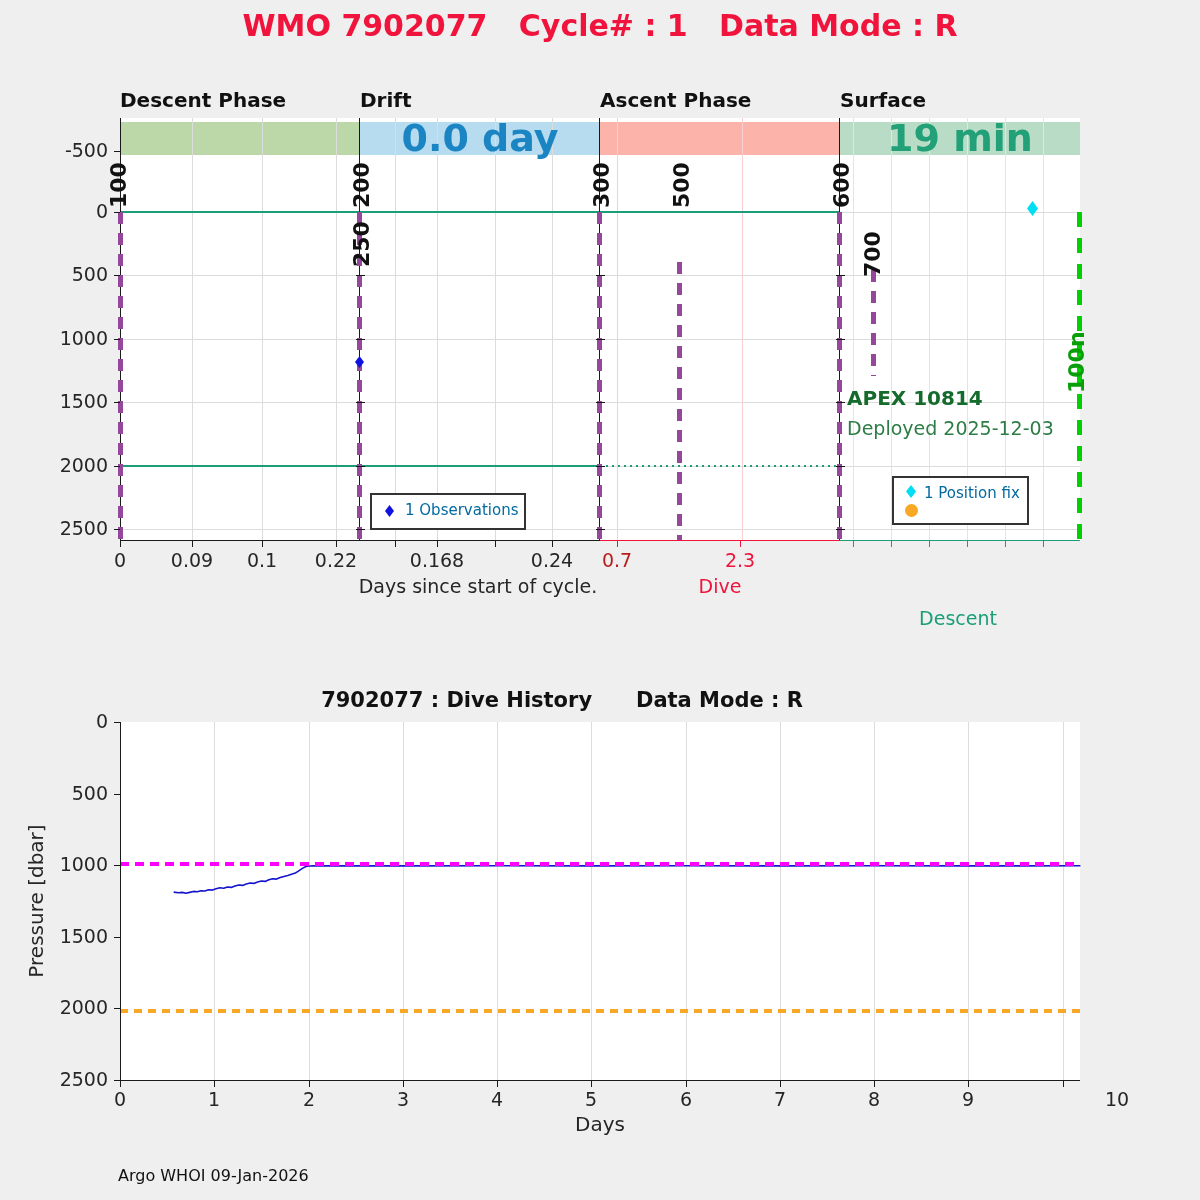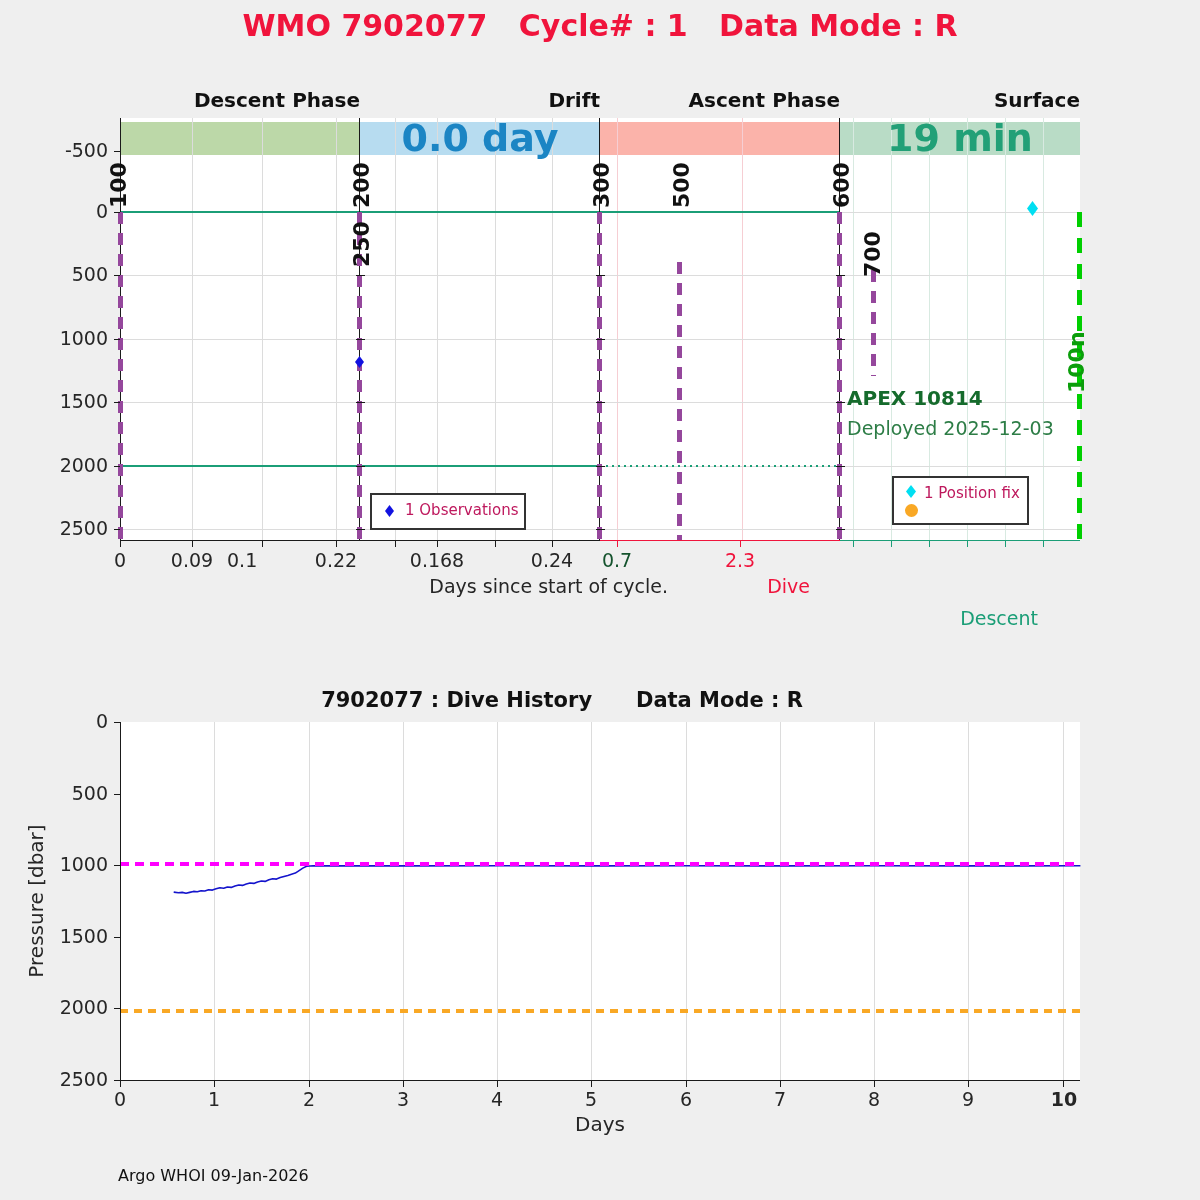--- a/index.html
+++ b/index.html
@@ -9,32 +9,32 @@
     font-family:"DejaVu Sans","Liberation Sans",sans-serif;
   }
   .abs{position:absolute;}
   .pre{white-space:pre;}
   .ctr{text-align:center;}
   .band{position:absolute;top:122px;height:33px;}
   .band-descent{background:#bcd8a8;}
   .band-drift{background:#b7dcf0;}
   .band-ascent{background:#fbb3aa;}
   .band-surface{background:#b9dcc6;}
-  .phase-hdr{position:absolute;top:88px;width:240px;text-align:right;font-size:20px;font-weight:bold;color:#111;}
+  .phase-hdr{position:absolute;top:88px;width:240px;text-align:left;font-size:20px;font-weight:bold;color:#111;}
   .duration{position:absolute;top:116px;width:240px;text-align:center;font-size:38px;font-weight:bold;}
   .tealline{position:absolute;height:2px;background:#1b9e77;}
   .tealdot{position:absolute;height:2px;background:repeating-linear-gradient(90deg,#1b9e77 0 2px,transparent 2px 6px);}
   .blackline{position:absolute;background:#1a1a1a;}
   .pdash{position:absolute;width:5px;background:repeating-linear-gradient(180deg,#95479c 0 12px,transparent 12px 21px);}
   .gdash{position:absolute;width:5px;background:repeating-linear-gradient(180deg,#00cf00 0 15px,transparent 15px 26px);}
   .diamond{position:absolute;clip-path:polygon(50% 0,100% 50%,50% 100%,0 50%);}
   .legend-box{position:absolute;background:#fff;border:2px solid #333;}
-  .legend-text{position:absolute;font-size:15px;color:#be185d;}
+  .legend-text{position:absolute;font-size:15px;color:#0369a1;}
   .mstone{position:absolute;font-size:22px;font-weight:bold;color:#111;transform:rotate(-90deg);transform-origin:left top;}
-  .axis-title{position:absolute;font-size:19px;text-align:right;}
+  .axis-title{position:absolute;font-size:19px;text-align:center;}
   .magenta-dash{position:absolute;height:4px;background:repeating-linear-gradient(90deg,#ff00ff 0 9px,transparent 9px 15px);}
   .orange-dash{position:absolute;height:4px;background:repeating-linear-gradient(90deg,#f9a825 0 8px,transparent 8px 14px);}
   svg{position:absolute;left:0;top:0;pointer-events:none;}
 </style>
 </head>
 <body>
 
 <div class="abs pre" style="left:0;top:8px;width:1200px;text-align:center;font-size:30px;font-weight:bold;color:#f0143c;">WMO 7902077   Cycle# : 1   Data Mode : R</div>
 
 <div class="phase-hdr" style="left:120px;">Descent Phase</div>
@@ -209,43 +209,43 @@
 <div id="g-labels" class="abs" style="left:0;top:0;">
     <div style="position: absolute; left: 44px; top: 139px; width: 64px; text-align: right; font-size: 19px; color: rgb(38, 38, 38);">-500</div>
     <div style="position: absolute; left: 44px; top: 200px; width: 64px; text-align: right; font-size: 19px; color: rgb(38, 38, 38);">0</div>
     <div style="position: absolute; left: 44px; top: 263px; width: 64px; text-align: right; font-size: 19px; color: rgb(38, 38, 38);">500</div>
     <div style="position: absolute; left: 44px; top: 327px; width: 64px; text-align: right; font-size: 19px; color: rgb(38, 38, 38);">1000</div>
     <div style="position: absolute; left: 44px; top: 390px; width: 64px; text-align: right; font-size: 19px; color: rgb(38, 38, 38);">1500</div>
     <div style="position: absolute; left: 44px; top: 454px; width: 64px; text-align: right; font-size: 19px; color: rgb(38, 38, 38);">2000</div>
     <div style="position: absolute; left: 44px; top: 517px; width: 64px; text-align: right; font-size: 19px; color: rgb(38, 38, 38);">2500</div>
     <div style="position: absolute; left: 85px; top: 549px; width: 70px; text-align: center; font-size: 19px; color: rgb(38, 38, 38);">0</div>
     <div style="position: absolute; left: 157px; top: 549px; width: 70px; text-align: center; font-size: 19px; color: rgb(38, 38, 38);">0.09</div>
-    <div style="position: absolute; left: 227px; top: 549px; width: 70px; text-align: left; font-size: 19px; color: rgb(38, 38, 38);">0.1</div>
+    <div style="position: absolute; left: 227px; top: 549px; width: 70px; text-align: center; font-size: 19px; color: rgb(38, 38, 38);">0.1</div>
     <div style="position: absolute; left: 301px; top: 549px; width: 70px; text-align: center; font-size: 19px; color: rgb(38, 38, 38);">0.22</div>
     <div style="position: absolute; left: 402px; top: 549px; width: 70px; text-align: center; font-size: 19px; color: rgb(38, 38, 38);">0.168</div>
     <div style="position: absolute; left: 517px; top: 549px; width: 70px; text-align: center; font-size: 19px; color: rgb(38, 38, 38);">0.24</div>
-    <div style="position: absolute; left: 582px; top: 549px; width: 70px; text-align: center; font-size: 19px; color: #14532d;">0.7</div>
+    <div style="position: absolute; left: 582px; top: 549px; width: 70px; text-align: center; font-size: 19px; color: #b91c1c;">0.7</div>
     <div style="position: absolute; left: 705px; top: 549px; width: 70px; text-align: center; font-size: 19px; color: rgb(240, 20, 60);">2.3</div>
     <div style="position: absolute; left: 44px; top: 710px; width: 64px; text-align: right; font-size: 19px; color: rgb(38, 38, 38);">0</div>
     <div style="position: absolute; left: 44px; top: 782px; width: 64px; text-align: right; font-size: 19px; color: rgb(38, 38, 38);">500</div>
     <div style="position: absolute; left: 44px; top: 853px; width: 64px; text-align: right; font-size: 19px; color: rgb(38, 38, 38);">1000</div>
     <div style="position: absolute; left: 44px; top: 925px; width: 64px; text-align: right; font-size: 19px; color: rgb(38, 38, 38);">1500</div>
     <div style="position: absolute; left: 44px; top: 996px; width: 64px; text-align: right; font-size: 19px; color: rgb(38, 38, 38);">2000</div>
     <div style="position: absolute; left: 44px; top: 1068px; width: 64px; text-align: right; font-size: 19px; color: rgb(38, 38, 38);">2500</div>
     <div style="position: absolute; left: 90px; top: 1088px; width: 60px; text-align: center; font-size: 19px; color: rgb(38, 38, 38);">0</div>
     <div style="position: absolute; left: 184px; top: 1088px; width: 60px; text-align: center; font-size: 19px; color: rgb(38, 38, 38);">1</div>
     <div style="position: absolute; left: 279px; top: 1088px; width: 60px; text-align: center; font-size: 19px; color: rgb(38, 38, 38);">2</div>
     <div style="position: absolute; left: 373px; top: 1088px; width: 60px; text-align: center; font-size: 19px; color: rgb(38, 38, 38);">3</div>
     <div style="position: absolute; left: 467px; top: 1088px; width: 60px; text-align: center; font-size: 19px; color: rgb(38, 38, 38);">4</div>
     <div style="position: absolute; left: 561px; top: 1088px; width: 60px; text-align: center; font-size: 19px; color: rgb(38, 38, 38);">5</div>
     <div style="position: absolute; left: 656px; top: 1088px; width: 60px; text-align: center; font-size: 19px; color: rgb(38, 38, 38);">6</div>
     <div style="position: absolute; left: 750px; top: 1088px; width: 60px; text-align: center; font-size: 19px; color: rgb(38, 38, 38);">7</div>
     <div style="position: absolute; left: 844px; top: 1088px; width: 60px; text-align: center; font-size: 19px; color: rgb(38, 38, 38);">8</div>
     <div style="position: absolute; left: 938px; top: 1088px; width: 60px; text-align: center; font-size: 19px; color: rgb(38, 38, 38);">9</div>
-    <div style="position: absolute; left: 1034px; top: 1088px; width: 60px; text-align: center; font-size: 19px; color: rgb(38, 38, 38); font-weight: bold;">10</div>
+    <div style="position: absolute; left: 1087px; top: 1088px; width: 60px; text-align: center; font-size: 19px; color: rgb(38, 38, 38);">10</div>
     <div class="mstone" style="position: absolute; left: 106px; top: 208px; color: rgb(17, 17, 17);">100</div>
     <div class="mstone" style="position: absolute; left: 349px; top: 208px; color: rgb(17, 17, 17);">200</div>
     <div class="mstone" style="position: absolute; left: 349px; top: 267px; color: rgb(17, 17, 17);">250</div>
     <div class="mstone" style="position: absolute; left: 589px; top: 208px; color: rgb(17, 17, 17);">300</div>
     <div class="mstone" style="position: absolute; left: 669px; top: 208px; color: rgb(17, 17, 17);">500</div>
     <div class="mstone" style="position: absolute; left: 829px; top: 208px; color: rgb(17, 17, 17);">600</div>
     <div class="mstone" style="position: absolute; left: 860px; top: 277px; color: rgb(17, 17, 17);">700</div>
     <div class="mstone" style="position: absolute; left: 1064px; top: 393px; color: rgb(11, 158, 11);">100n</div>
   </div>
 

